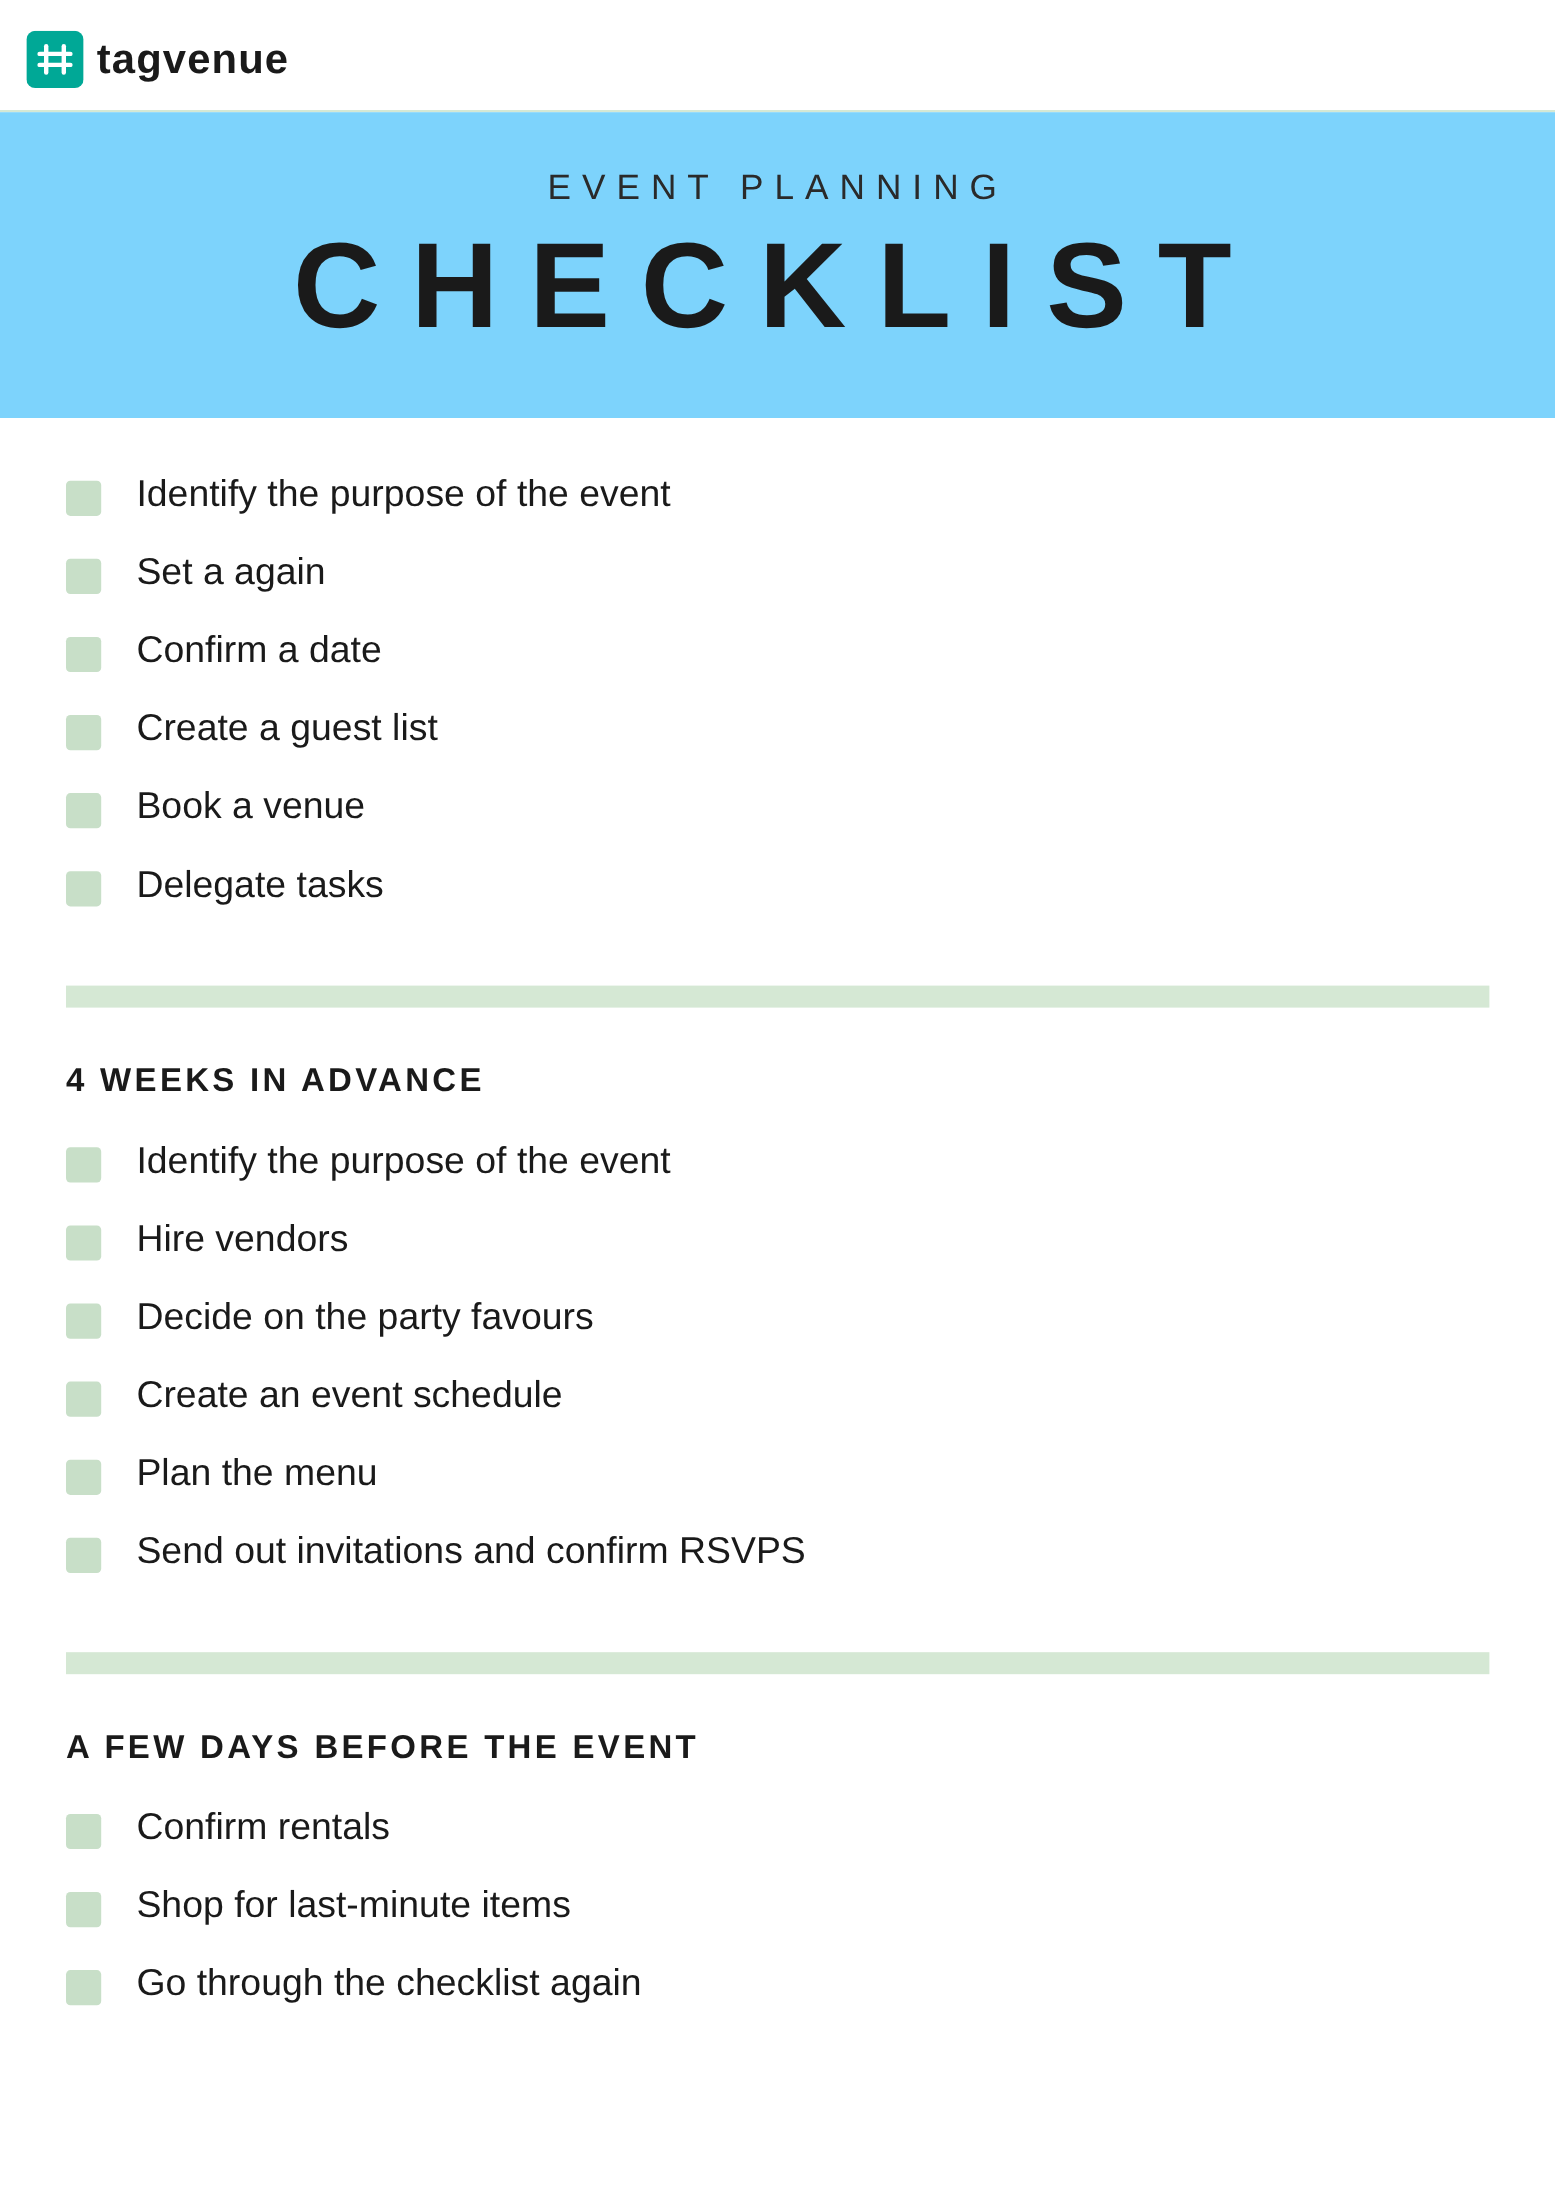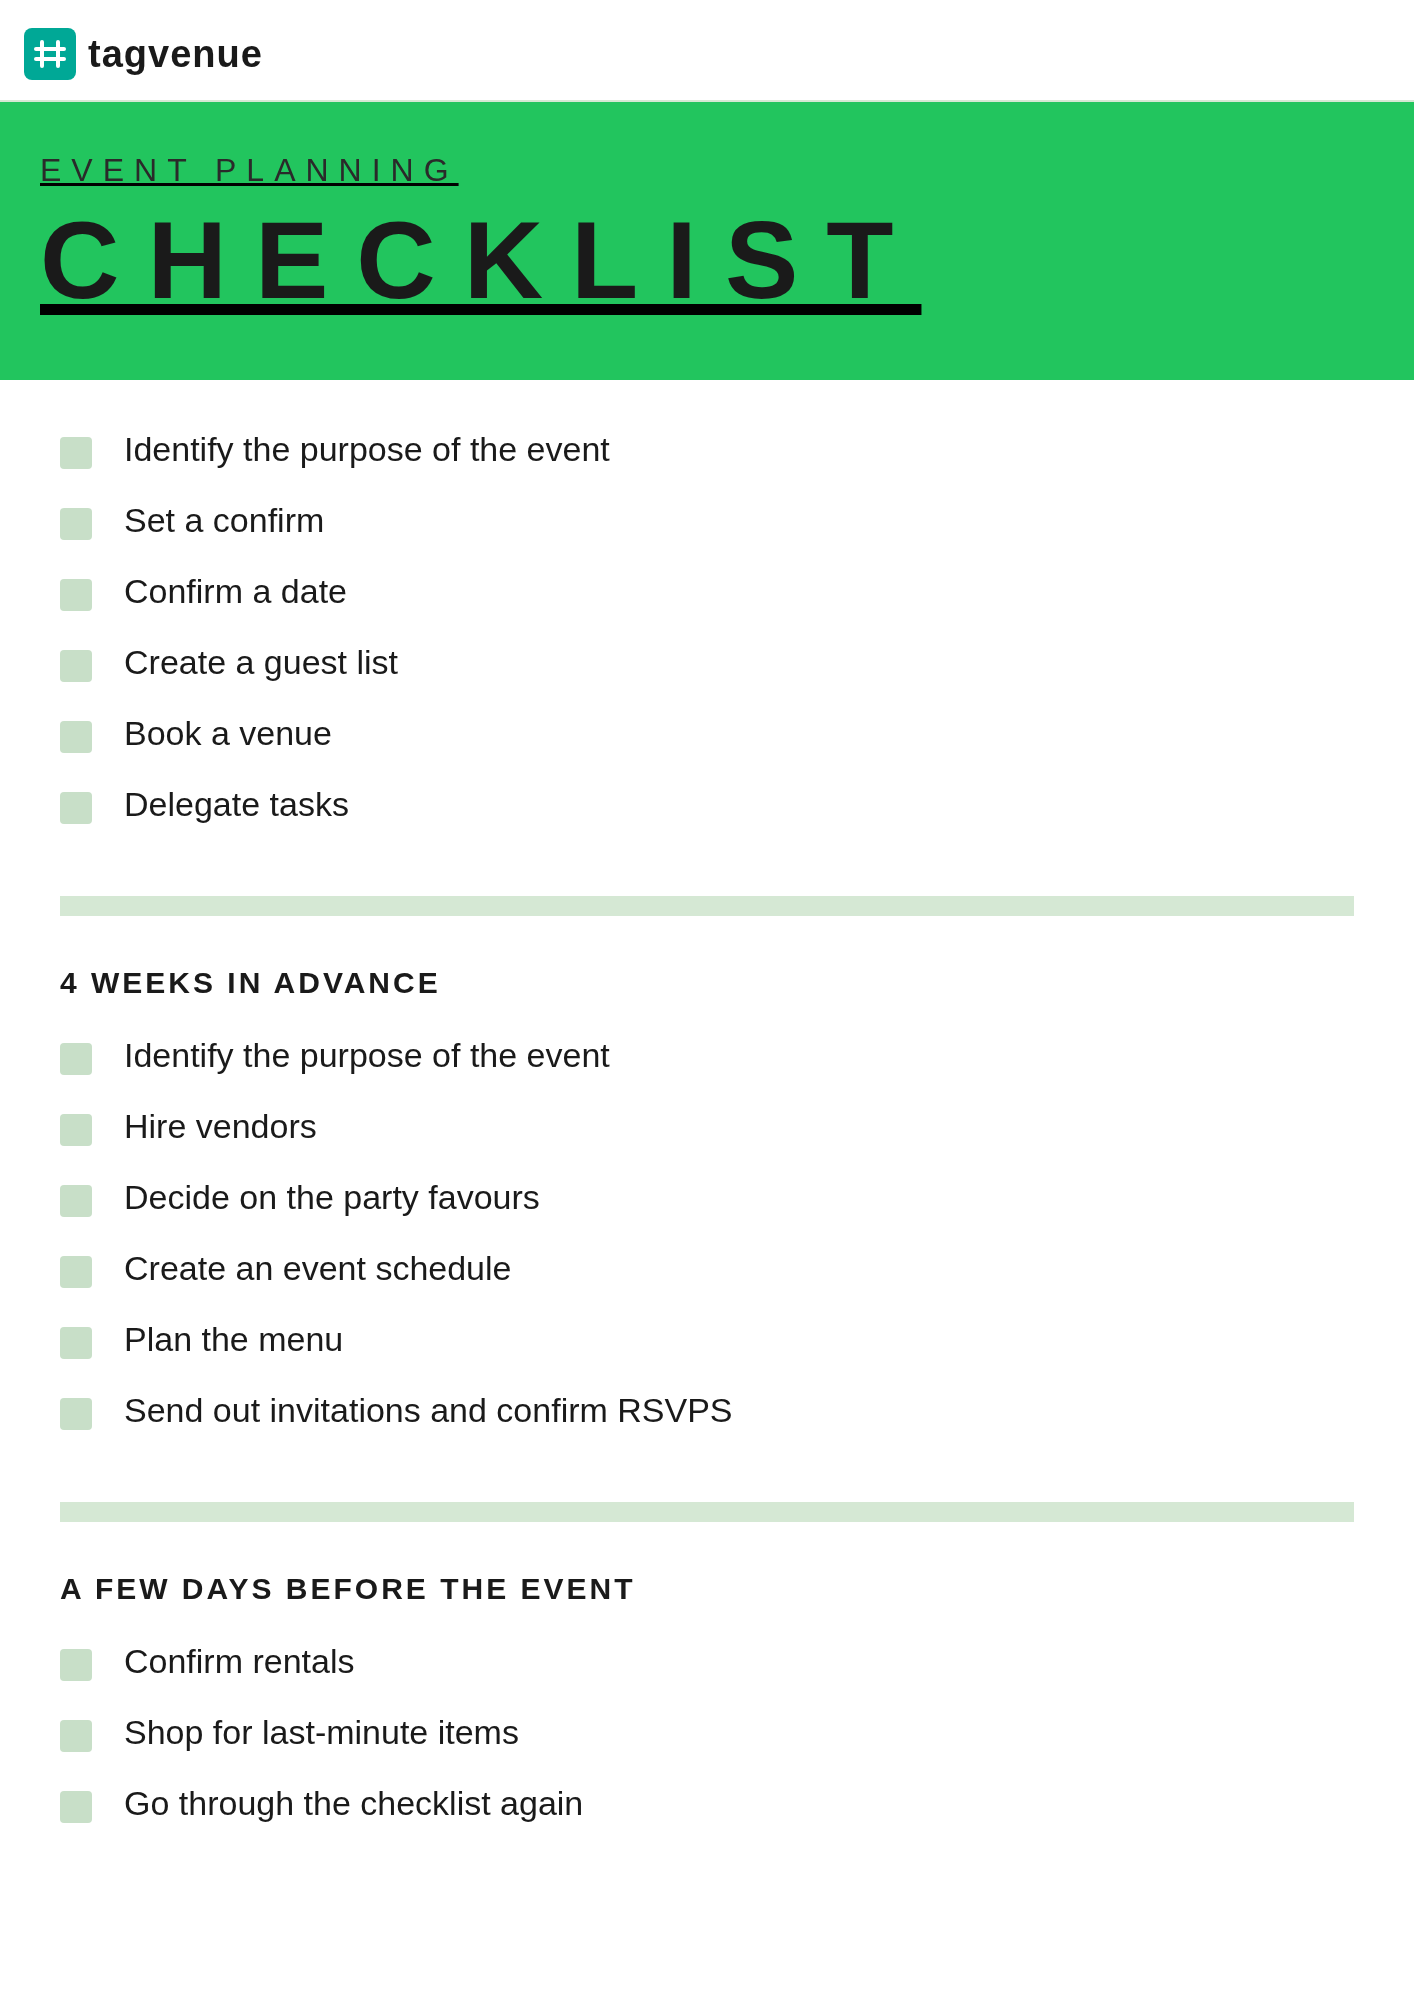--- a/index.html
+++ b/index.html
@@ -26,24 +26,23 @@
 
     .logo-text {
       font-size: 38px;
       font-weight: 700;
       color: #1a1a1a;
       letter-spacing: 1px;
     }
 
     
     .hero-banner {
-      background: #22c55e;
-      text-align: left;
+      background: #7dd3fc;
+      text-align: center;
       padding: 50px 40px 60px 40px;
-      text-decoration: underline;
     }
 
     .hero-subtitle {
       font-size: 32px;
       letter-spacing: 10px;
       color: #2a2a2a;
       font-weight: 400;
       margin-bottom: 10px;
     }
 
@@ -129,21 +128,21 @@
 <div class="content-area">
 
   <div class="section">
     <ul class="checklist">
       <li class="checklist-item">
         <div class="checkbox"></div>
         <span class="checklist-label">Identify the purpose of the event</span>
       </li>
       <li class="checklist-item">
         <div class="checkbox"></div>
-        <span class="checklist-label">Set a confirm</span>
+        <span class="checklist-label">Set a again</span>
       </li>
       <li class="checklist-item">
         <div class="checkbox"></div>
         <span class="checklist-label">Confirm a date</span>
       </li>
       <li class="checklist-item">
         <div class="checkbox"></div>
         <span class="checklist-label">Create a guest list</span>
       </li>
       <li class="checklist-item">

